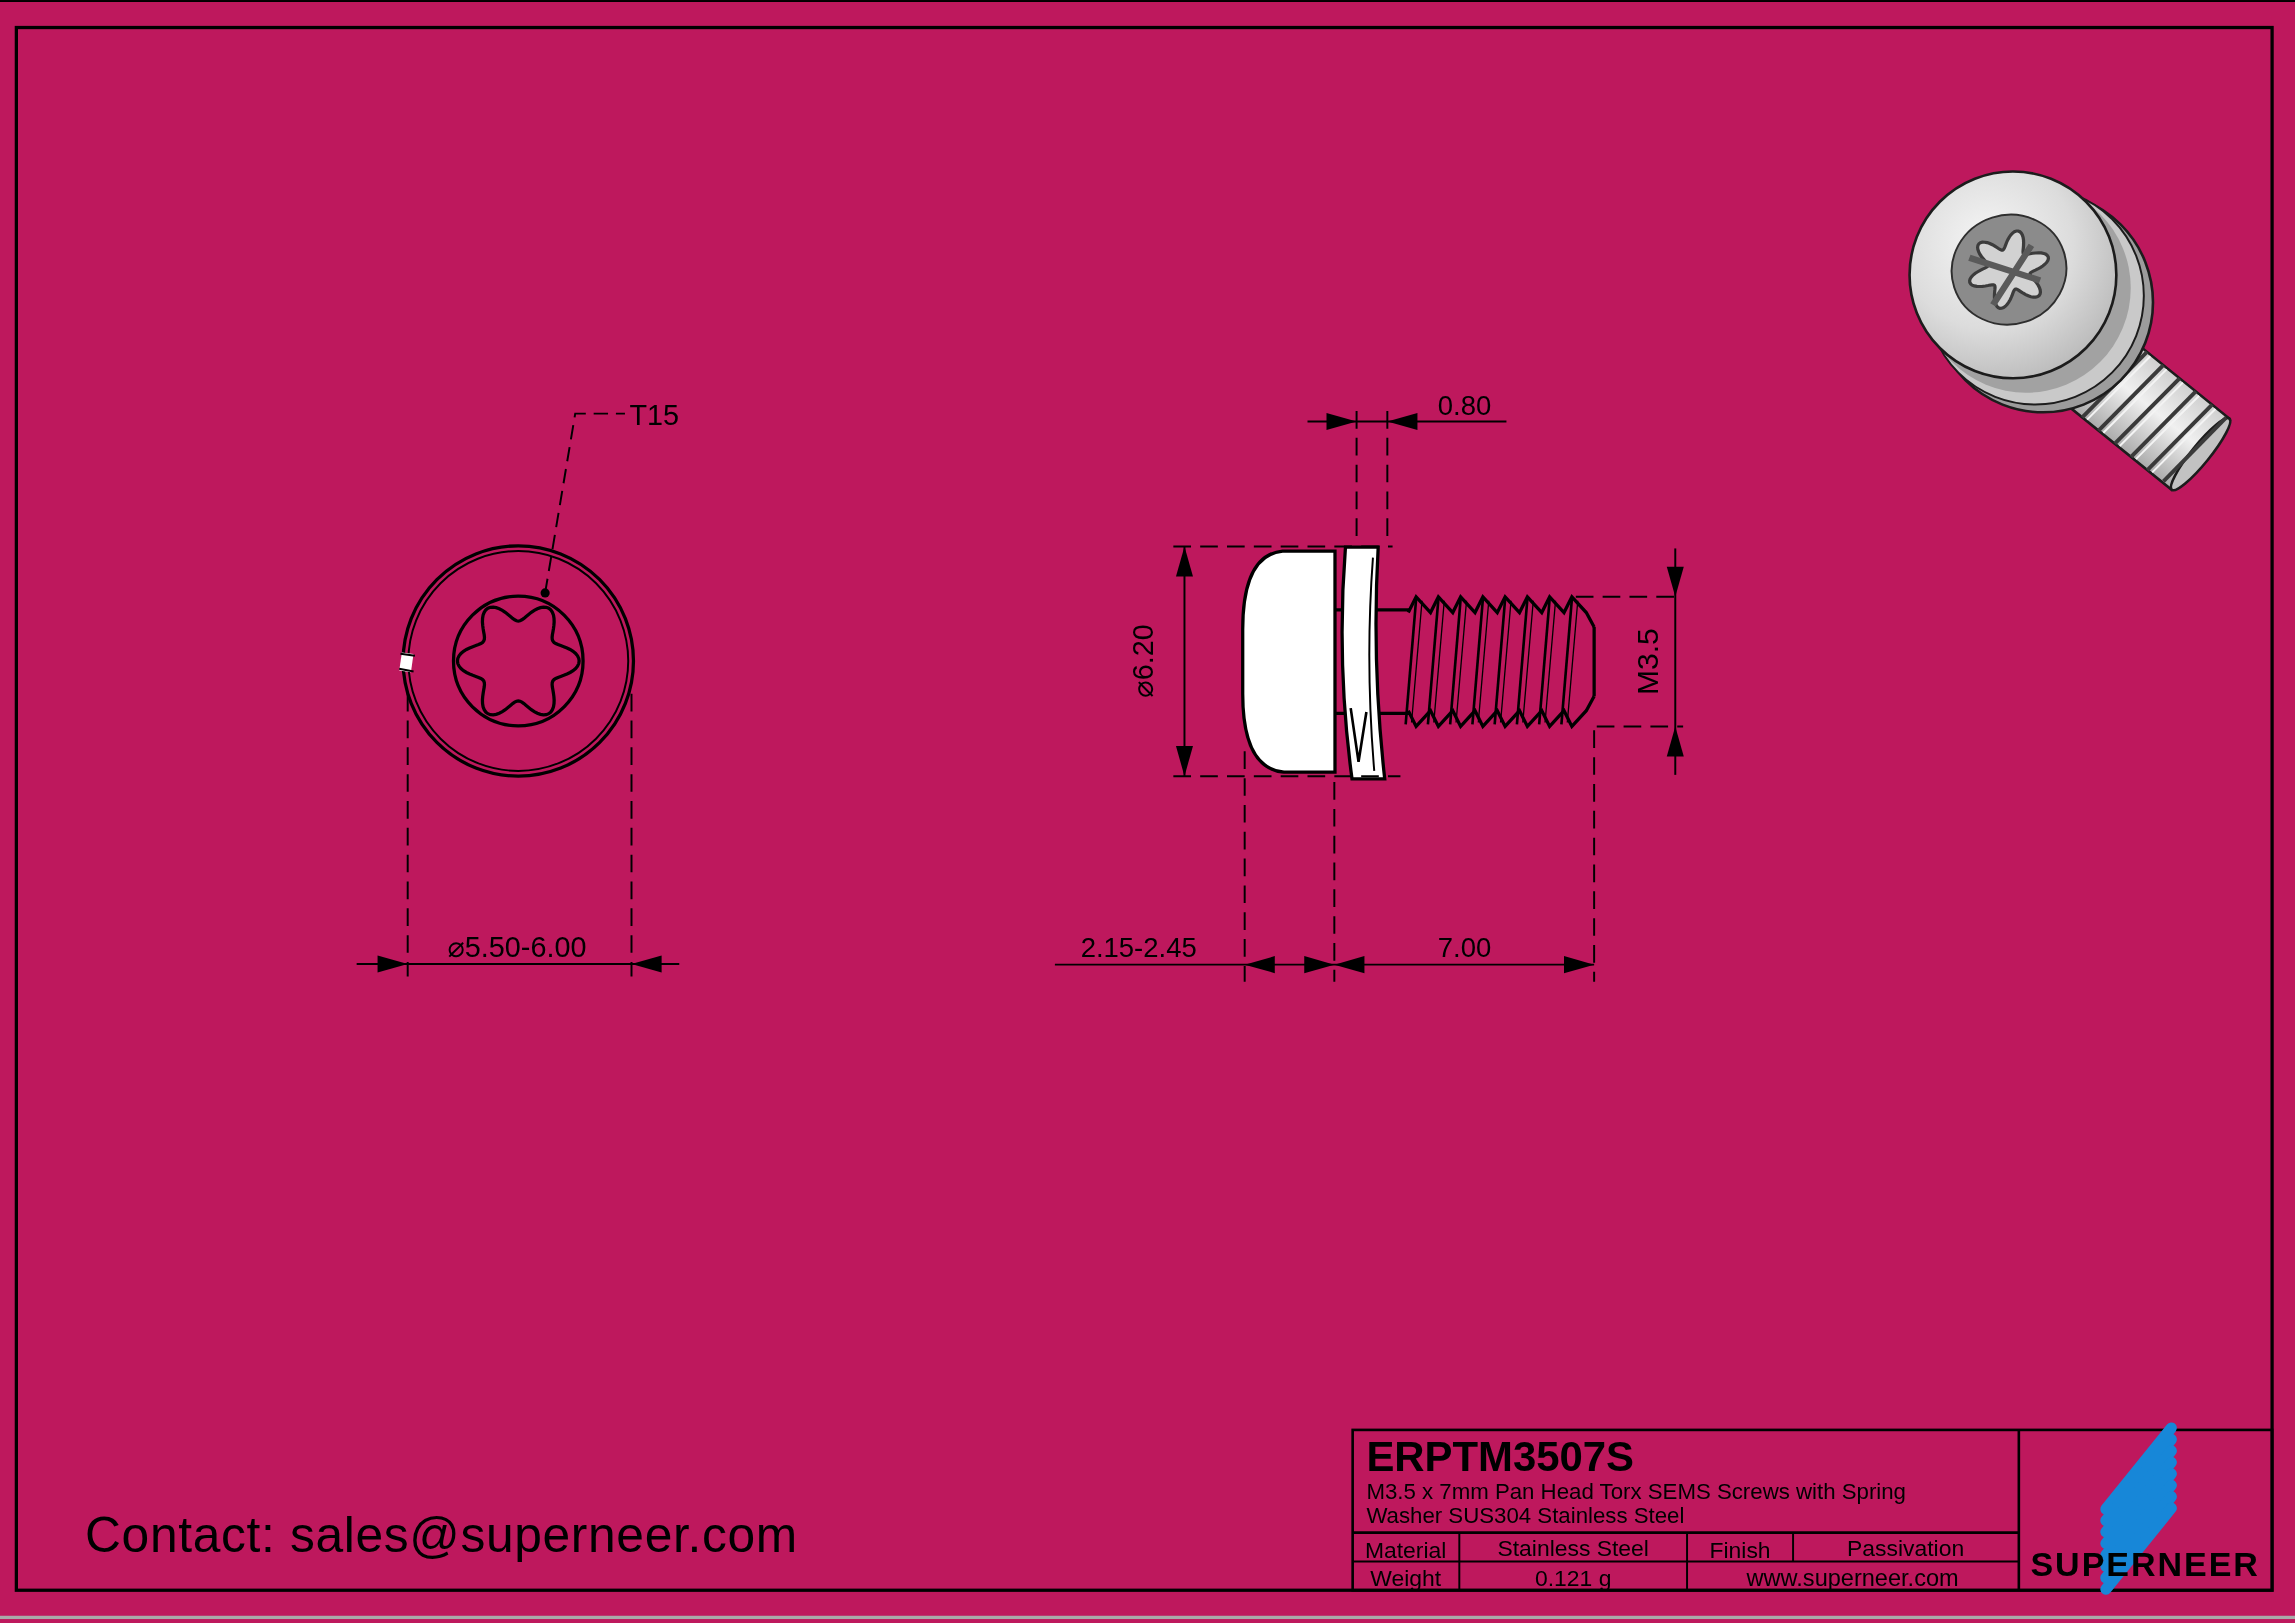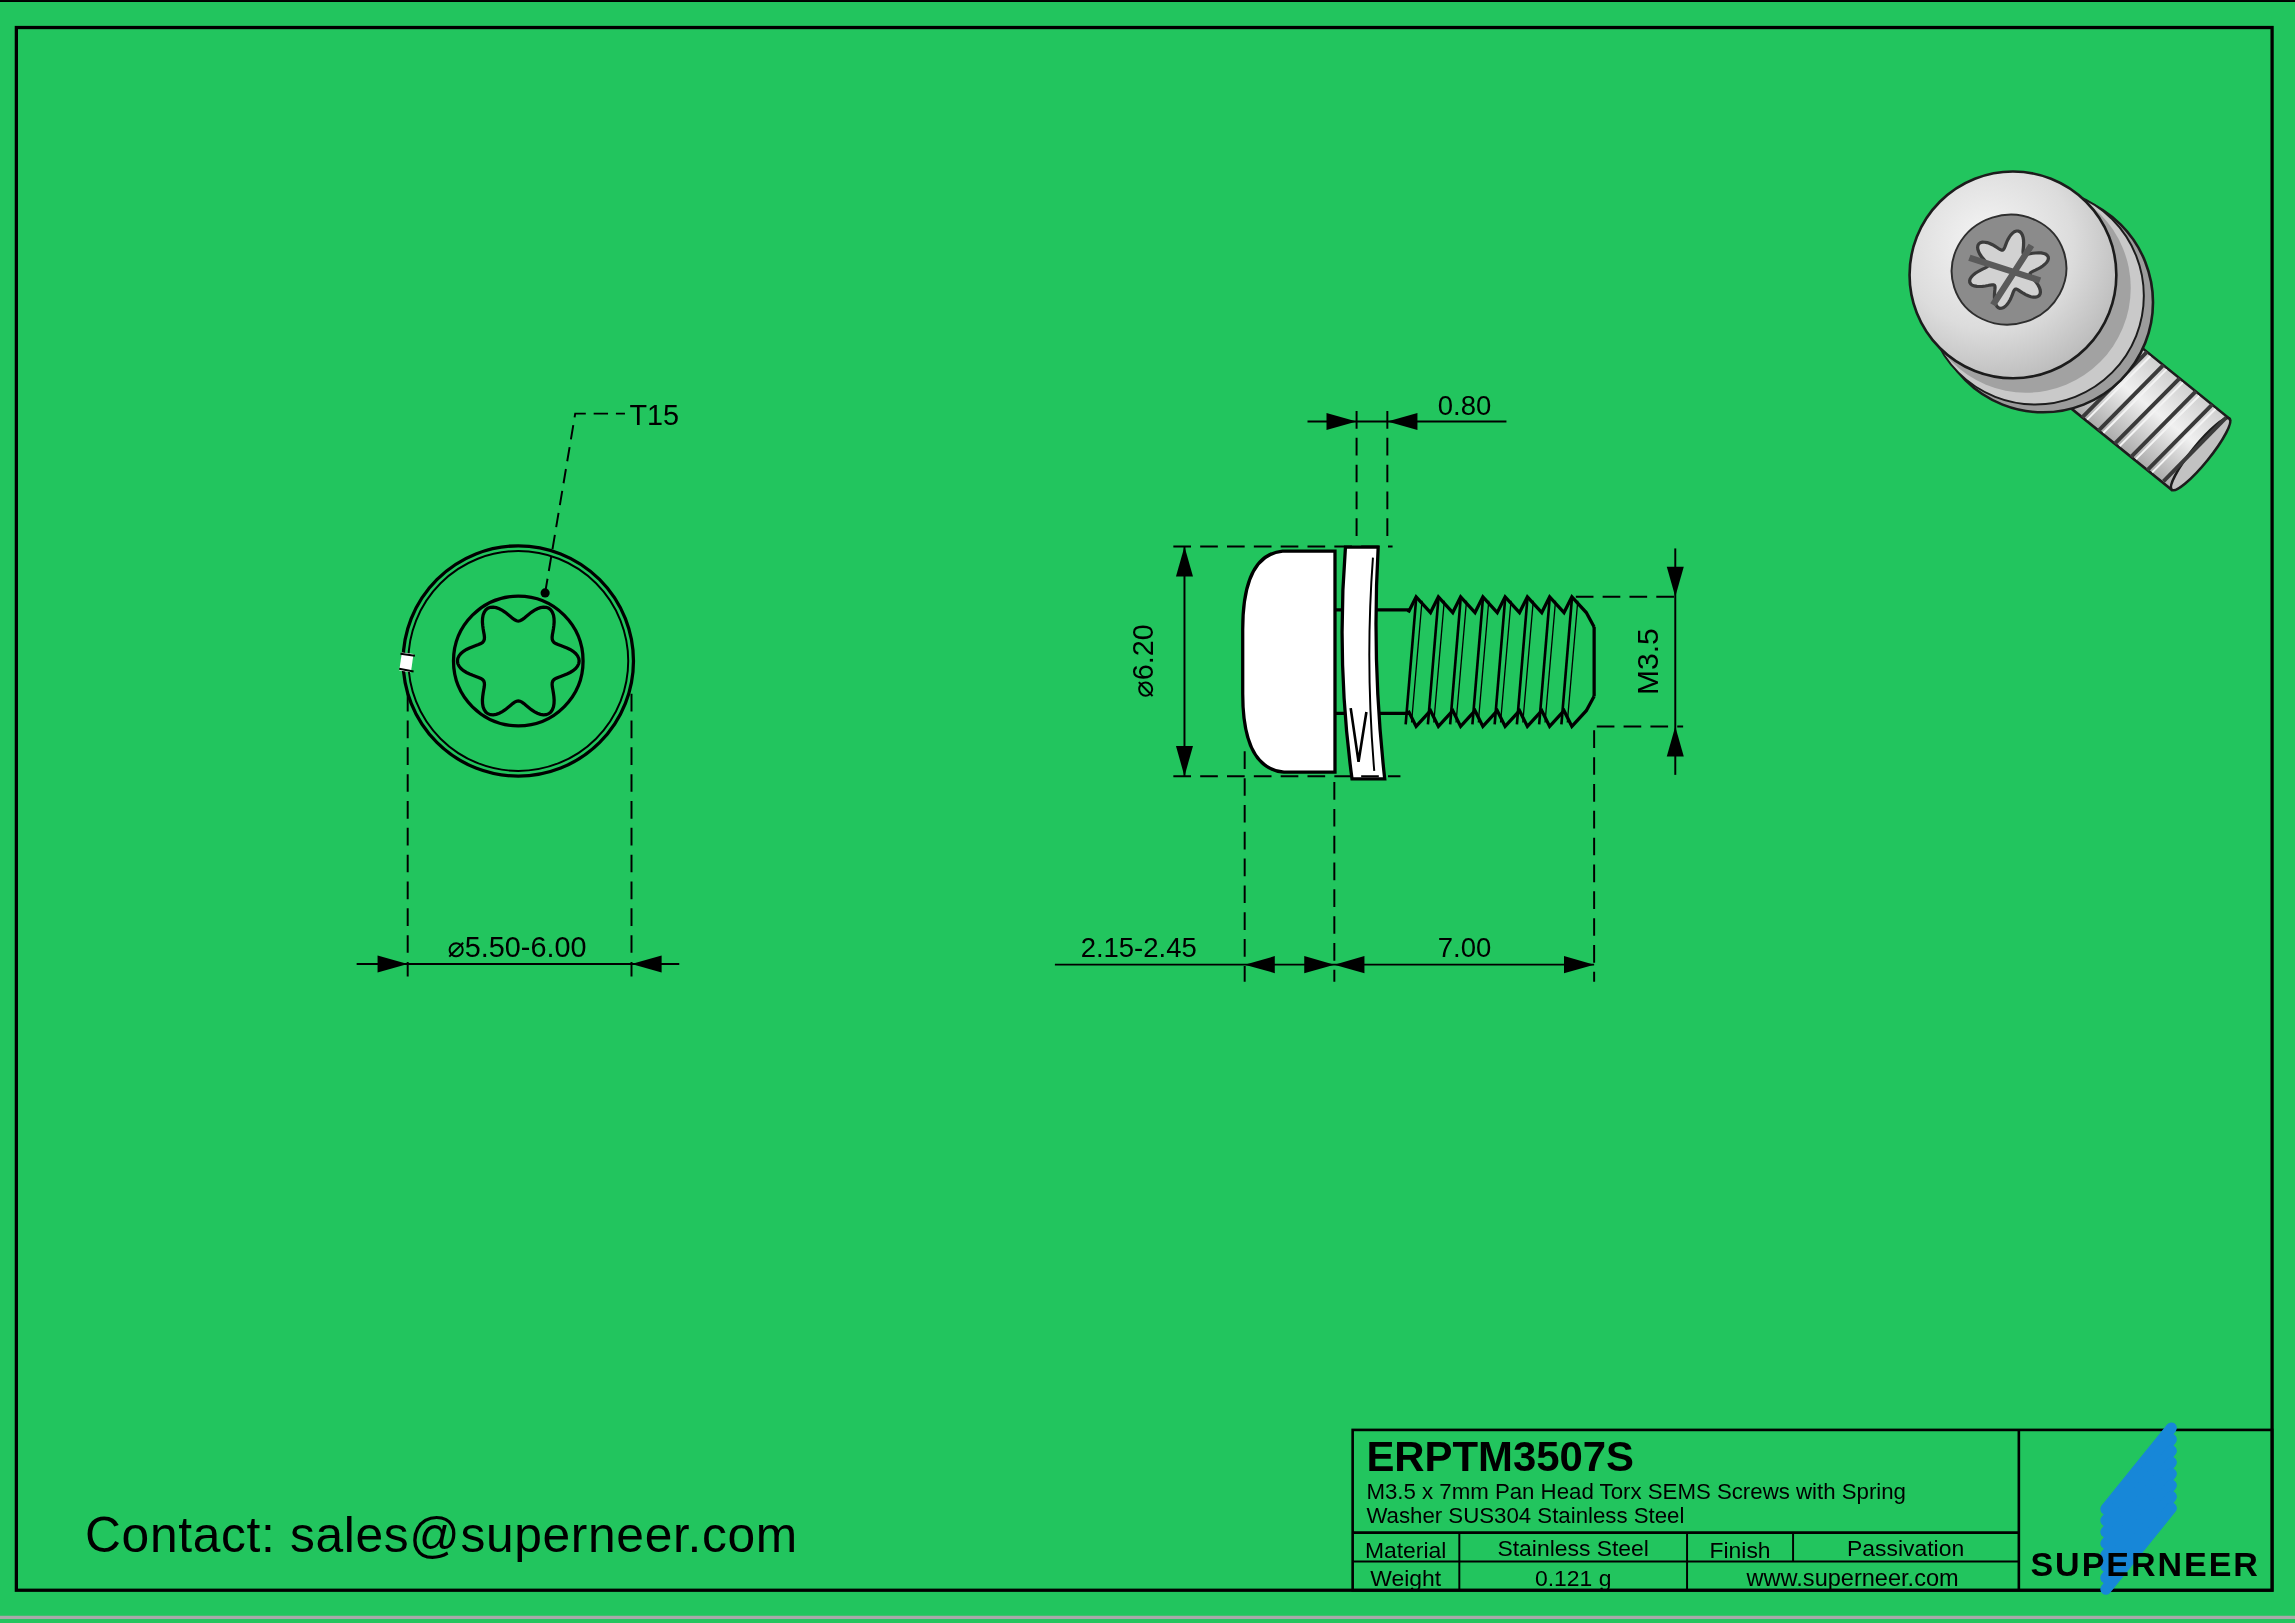--- a/index.html
+++ b/index.html
@@ -1,17 +1,17 @@
 <!DOCTYPE html>
 <html style="font-size:10.5px"><head>
 <meta charset="utf-8">
 <style>
   html,body{margin:0;padding:0;background:#ffffff;}
   body{font-family:"Liberation Sans","DejaVu Sans",sans-serif;}
-  .sheet{position:relative;width:2295px;height:1623px;background:#22c55e;overflow:hidden;}
+  .sheet{position:relative;width:2295px;height:1623px;background:#be185d;overflow:hidden;}
   svg{position:absolute;left:0;top:0;display:block;}
   svg text{fill:#000;}
   .dimtext{font-size:42px;}
   .dimtext-lg{font-size:44px;}
   .outline{fill:none;stroke:#000;stroke-width:5;}
   .thin{fill:none;stroke:#000;stroke-width:3;}
   .dash{fill:none;stroke:#000;stroke-width:3;stroke-dasharray:27 14;}
   .arrow{fill:#000;stroke:none;}
   .tb-line{stroke:#000;stroke-width:4;fill:none;}
   .tb-thin{stroke:#000;stroke-width:3;fill:none;}

